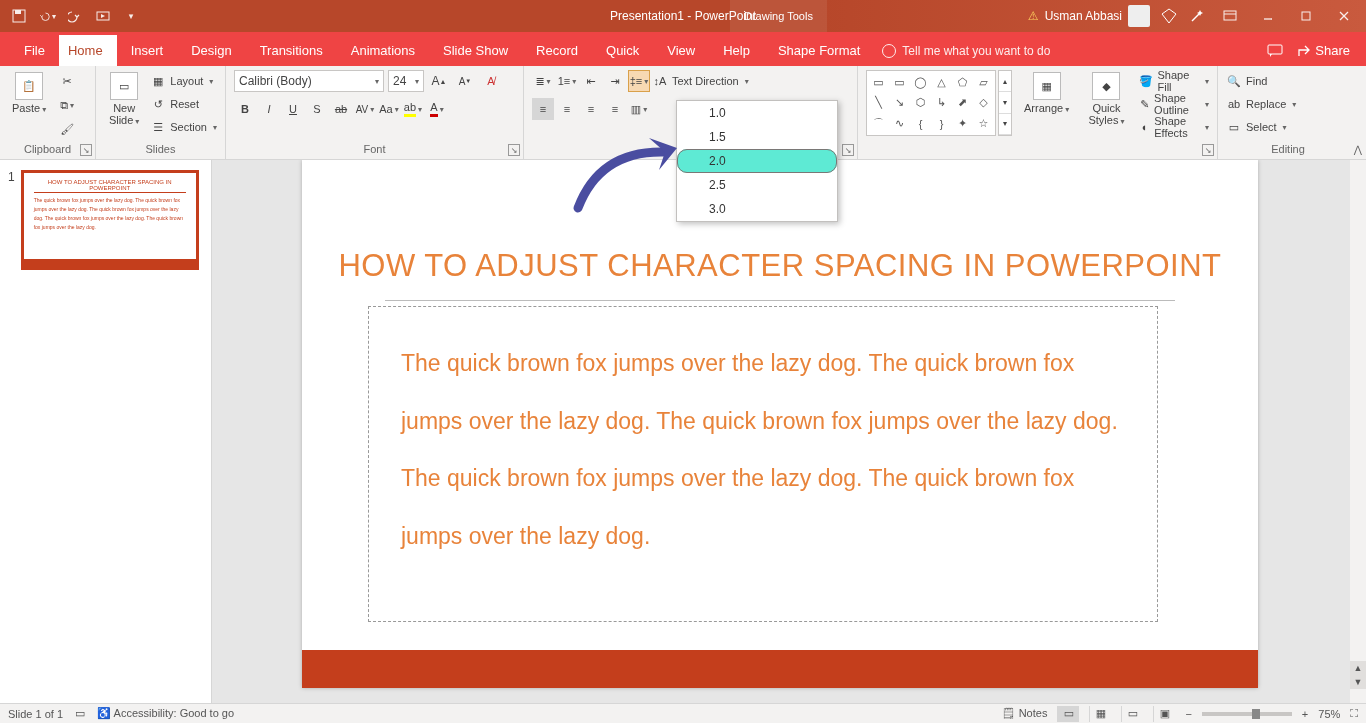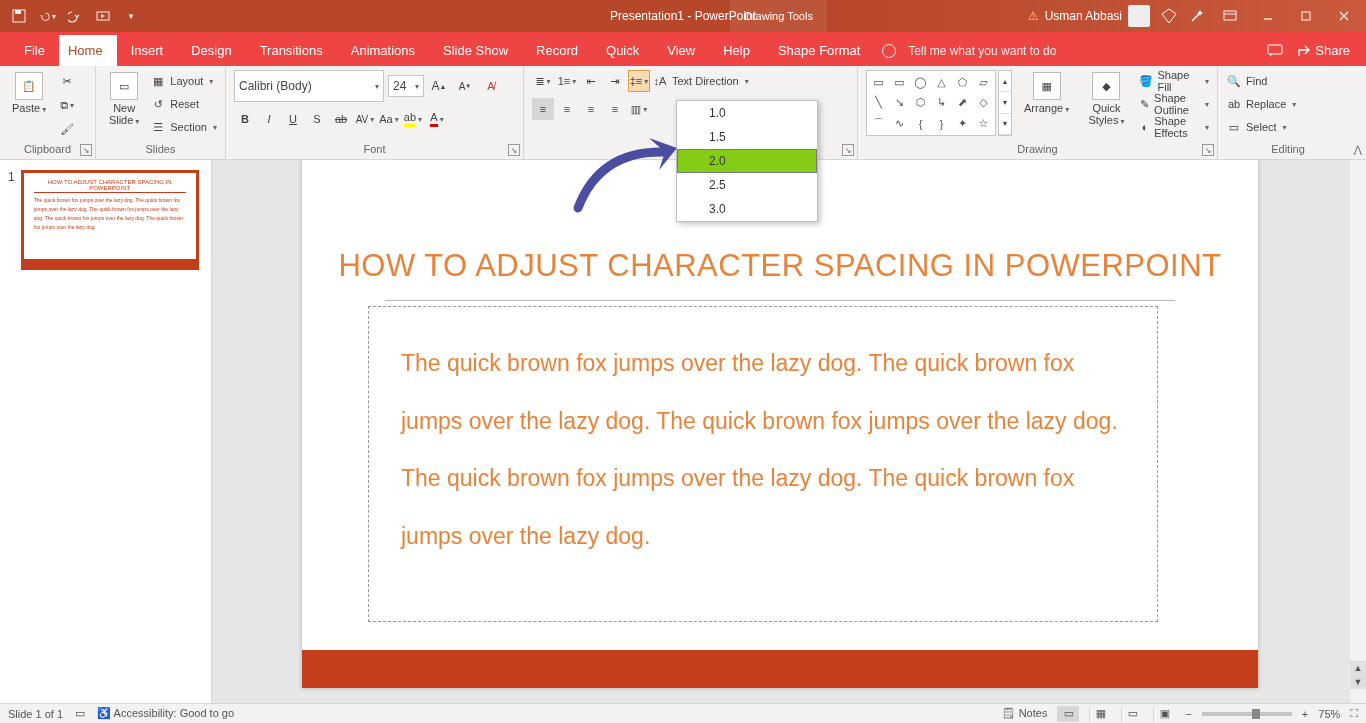--- a/index.html
+++ b/index.html
@@ -16,53 +16,53 @@
 .titlebar .warn-icon { color: #ffd561; font-size: 12px; }
 .titlebar .avatar { width: 22px; height: 22px; background: #eee; border-radius: 2px; }
 .titlebar .winbtn { width: 28px; height: 20px; display: flex; align-items: center; justify-content: center; opacity: 0.9; }
 .titlebar .deco-icon { width: 18px; height: 18px; display:flex; align-items:center; justify-content:center; }
 .titlebar svg { display:block; }
 
 
 .tabstrip { height: 34px; background: #ef4444; display: flex; align-items: flex-end; padding-left: 10px; color: #fff; font-size: 13px; }
 .tab { padding: 8px 14px; cursor: pointer; }
 .tab.active { background: #fff; color: #B7472A; padding-left: 9px; }
-.tell-me { margin-left: 8px; display: flex; align-items: center; gap: 12px; color: #fff; opacity: 0.9; font-size: 12px; padding-bottom: 8px; }
+.tell-me { margin-left: 8px; display: flex; align-items: center; gap: 6px; color: #fff; opacity: 0.9; font-size: 12px; padding-bottom: 8px; }
 .tell-me .bulb { width:14px; height:14px; border:1px solid #fff; border-radius:50%; }
 .tabstrip .right-tabs { margin-left: auto; display:flex; align-items:center; gap:14px; padding-right:16px; padding-bottom:8px; }
 .tabstrip .right-tabs span { display:flex; align-items:center; gap:4px; font-size:13px; }
 
 
 .ribbon { height: 94px; background: #f3f2f1; border-bottom: 1px solid #d6d6d6; display: flex; font-size: 11px; color: #444; position:relative; }
 .group { border-right: 1px solid #d6d6d6; padding: 4px 8px 2px 8px; display: flex; flex-direction: column; justify-content: space-between; position:relative; }
 .group-label { text-align: center; font-size: 11px; color: #666; padding-bottom: 2px; }
 .group-body { flex: 1; display: flex; align-items: flex-start; gap: 6px; }
 .launcher { position:absolute; right:3px; bottom:3px; width:12px; height:12px; border:1px solid #999; font-size:8px; display:flex; align-items:center; justify-content:center; color:#666; }
 .bigbtn { display:flex; flex-direction:column; align-items:center; gap:2px; padding:2px 4px; }
 .bigbtn .ico { width:28px; height:28px; border:1px solid #bbb; background:#fff; display:flex; align-items:center; justify-content:center; }
 .bigbtn .lbl { font-size:11px; line-height:1.1; text-align:center; }
 .smallrow { display:flex; align-items:center; gap:4px; height:22px; font-size:11px; color:#444; }
 .smallrow .ico { width:16px; height:16px; display:inline-flex; align-items:center; justify-content:center; }
-.font-combo { width:150px; height:32px; border:1px solid #c8c6c4; background:#fff; padding:0 4px; font-size:12px; display:flex; align-items:center; justify-content:space-between; }
+.font-combo { width:150px; height:22px; border:1px solid #c8c6c4; background:#fff; padding:0 4px; font-size:12px; display:flex; align-items:center; justify-content:space-between; }
 .size-combo { width:36px; height:22px; border:1px solid #c8c6c4; background:#fff; padding:0 4px; font-size:12px; display:flex; align-items:center; justify-content:space-between; }
 .iconbtn { width:22px; height:22px; display:inline-flex; align-items:center; justify-content:center; color:#444; }
 .iconbtn.active-highlight { background:#f7d9b3; border:1px solid #d9a04a; }
 .colorbar { border-bottom:3px solid; padding-bottom:1px; }
 .caret { font-size:8px; color:#666; margin-left:2px; }
 
 
 .shapes-gallery { width:130px; height:66px; border:1px solid #c8c6c4; background:#fff; display:grid; grid-template-columns: repeat(6, 1fr); grid-template-rows: repeat(3, 1fr); padding:2px; gap:2px; position:relative; }
 .shapes-gallery .sh { display:flex; align-items:center; justify-content:center; font-size:11px; color:#555; }
 .gallery-scroll { position:absolute; right:-16px; top:0; width:14px; height:66px; border:1px solid #c8c6c4; background:#fff; display:flex; flex-direction:column; }
 .gallery-scroll div { flex:1; display:flex; align-items:center; justify-content:center; font-size:8px; border-bottom:1px solid #ddd; }
 
 
-.ls-dropdown { position:absolute; left:676px; top:100px; width:142px; background:#fff; border:1px solid #c2c0be; box-shadow:2px 2px 6px rgba(0,0,0,0.25); z-index:50; font-size:12px; color:#333; }
+.ls-dropdown { position:absolute; left:676px; top:100px; width:162px; background:#fff; border:1px solid #c2c0be; box-shadow:2px 2px 6px rgba(0,0,0,0.25); z-index:50; font-size:12px; color:#333; }
 .ls-item { padding:5px 10px 5px 32px; }
-.ls-item.selected { background:#84cc16; outline:1px solid #7a7876; outline-offset:-1px; }
+.ls-item.selected { background:#5eead4; outline:1px solid #7a7876; outline-offset:-1px;border-radius:10px; }
 .ls-item .u { text-decoration: underline; }
 
 
 .anno { position:absolute; z-index:60; pointer-events:none; }
 .anno-text { position:absolute; font-family: "Segoe Script", cursive; font-style:italic; font-size:48px; color:#4a4da0; font-weight:600; }
 
 
 .workspace { position:absolute; top:160px; left:0; right:0; bottom:20px; background:#e6e6e6; display:flex; }
 .thumb-pane { width:212px; background:#fff; border-right:1px solid #d6d6d6; padding:10px 8px; }
 .thumb-wrap { display:flex; gap:6px; }
@@ -368,21 +368,20 @@
             <span>Shape Outline</span>
             <span class="caret">▾</span>
           </div>
         <div class="smallrow">
             <span class="ico">◐</span>
             <span>Shape Effects</span>
             <span class="caret">▾</span>
           </div>
       </div>
     </div>
-    <div class="group-label">Drawing</div>
     <div class="launcher">↘</div>
   </div>
 
   <div class="group" style="width:140px;border-right:none;">
     <div class="group-body" style="flex-direction:column;gap:1px;">
       <div class="smallrow">
           <span class="ico">🔍</span>
           <span>Find</span>
         </div>
       <div class="smallrow">

